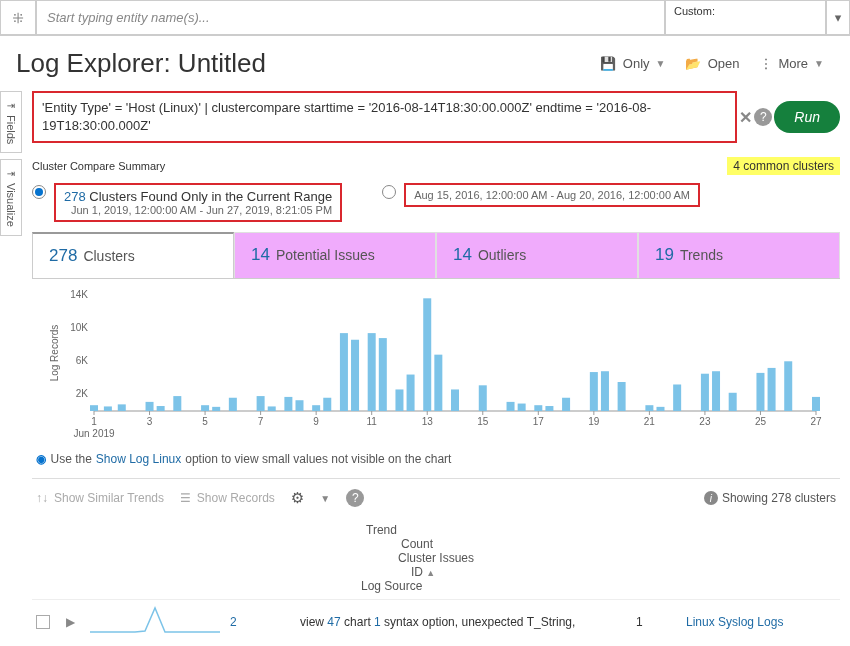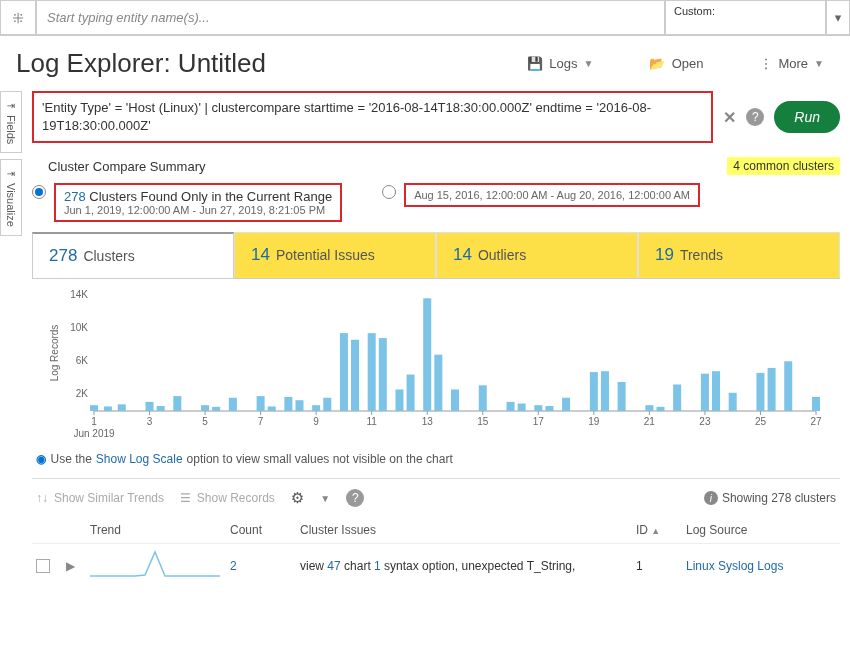--- a/index.html
+++ b/index.html
@@ -4,68 +4,68 @@
 <style>
 * { box-sizing: border-box; margin: 0; padding: 0; }
 body { font-family: "Segoe UI", Arial, sans-serif; font-size: 13px; color: #333; background: #fff; width: 850px; }
 .top-bar { display: flex; align-items: stretch; border-bottom: 1px solid #ccc; height: 36px; }
 .top-icon { width: 36px; border: 1px solid #ccc; display: flex; align-items: center; justify-content: center; font-size: 14px; color: #888; cursor: pointer; }
 .entity-input { flex: 1; border: 1px solid #ccc; padding: 0 10px; display: flex; align-items: center; color: #888; font-style: italic; }
 .time-range { width: 161px; border: 1px solid #ccc; padding: 4px 8px; font-size: 11px; cursor: pointer; }
 .time-range .label { color: #333; }
 .time-range .sub { color: #666; font-size: 10px; }
 .dd-arrow { width: 24px; border: 1px solid #ccc; display: flex; align-items: center; justify-content: center; color: #666; cursor: pointer; }
-.title-row { display: flex; align-items: center; padding: 12px 16px 8px 16px; gap: 36px; }
+.title-row { display: flex; align-items: center; padding: 12px 16px 8px 16px; }
 .title-row h1 { font-weight: 300; font-size: 26px; color: #333; flex: 1; }
 .toolbar-btn { display: flex; align-items: center; gap: 6px; padding: 4px 10px; color: #555; cursor: pointer; font-size: 13px; }
 .toolbar-btn .caret { font-size: 10px; color: #888; }
 .content { display: flex; }
 .side-tabs { width: 22px; display: flex; flex-direction: column; gap: 6px; padding-top: 4px; }
 .side-tab { border: 1px solid #ccc; writing-mode: vertical-rl; text-orientation: mixed; padding: 8px 2px; font-size: 11px; color: #555; cursor: pointer; display:flex; align-items:center; gap:4px;}
 .side-tab .pin { writing-mode: horizontal-tb; font-size:10px;}
 .main { flex: 1; padding: 0 10px; }
-.query-row { display: flex; align-items: center; gap: 10px; padding: 4px 0 10px 0; }
+.query-row { display: flex; align-items: center; gap: 2px; padding: 4px 0 10px 0; }
 .query-box { flex: 1; border: 2px solid #d9272e; padding: 6px 8px; font-size: 13px; line-height: 1.4; }
 .x-icon { color: #888; font-size: 16px; cursor: pointer; font-weight:bold;}
 .help-icon { width: 18px; height: 18px; border-radius: 50%; background: #999; color: #fff; display: flex; align-items: center; justify-content: center; font-size: 12px; cursor: pointer; }
 .run-btn { background: #15803d; color: #fff; border: none; border-radius: 18px; padding: 8px 20px; font-size: 14px; cursor: pointer; font-style: italic; }
 .summary-header { display: flex; align-items: center; padding: 4px 0; }
-.summary-header h2 { font-weight: 400; font-size: 13px; color: #333; flex: 1; margin-left: 16px; }
+.summary-header h2 { font-weight: 400; font-size: 11px; color: #333; flex: 1; }
 .common-badge { background: #ffff66; padding: 2px 6px; font-size: 12px; }
 .ranges { display: flex; gap: 40px; padding: 4px 0 10px 0; }
 .range { display: flex; align-items: flex-start; gap: 8px; }
 .radio { width: 14px; height: 14px; border: 1px solid #888; border-radius: 50%; margin-top: 2px; display:flex; align-items:center; justify-content:center; cursor:pointer;}
 .radio.sel::after { content:''; width:8px; height:8px; background:#0572ce; border-radius:50%; }
-.range-box { border: 2px solid #d9272e; padding: 4px 8px; }
+.range-box { border: 2px solid #d9272e; padding: 4px 8px; text-align: right; }
 .range-box .main-line { font-size: 13px; }
 .range-box .sub-line { font-size: 11px; color: #666; }
 .count-link { color: #1f6ba5; }
 .tabs { display: flex; border-bottom: 1px solid #ccc; }
 .tab { flex: 1; padding: 12px 16px; border: 1px solid #ccc; border-bottom: none; cursor: pointer; display:flex; align-items:baseline; gap:6px;}
 .tab .num { color: #1f6ba5; font-size: 17px; }
 .tab .lbl { color: #555; font-size: 14px; }
 .tab.active { border-top: 2px solid #999; background: #fff; }
-.tab.inactive { background: #fde047; border-color:#e0e0e0;}
+.tab.inactive { background: #f0abfc; border-color:#e0e0e0;}
 .chart-wrap { padding: 10px 6px 4px 6px; }
 .chart-svg { width: 100%; height: 150px; }
 .y-label { font-size: 10px; fill: #666; }
 .x-label { font-size: 10px; fill: #666; text-anchor: middle;}
 .bar { fill: #7cc3e8; }
 .axis { stroke: #999; stroke-width: 1; }
 .ylabel-rot { font-size:10px; fill:#666;}
 .hint { font-size: 12px; color: #555; padding: 6px 0 12px 4px; display:flex; align-items:center; gap:4px;}
 .hint .link { color: #1f6ba5; }
 .hint .chk { color:#0572ce; font-weight:bold;}
 .action-row { display: flex; align-items: center; gap: 16px; border-top: 1px solid #ddd; padding: 10px 4px; }
 .action-btn { display: flex; align-items: center; gap: 6px; color: #aaa; font-size: 12px; cursor: pointer; }
 .gear { color: #555; font-size: 15px; cursor:pointer;}
 .spacer { flex: 1; }
 .showing { color: #555; font-size: 12px; display:flex; align-items:center; gap:4px;}
 .info-ico { width:14px;height:14px;border-radius:50%;background:#888;color:#fff;display:inline-flex;align-items:center;justify-content:center;font-size:10px;font-style:italic;}
-.tbl-head { display: flex; align-items: center; padding: 6px 4px; font-size: 12px; color: #555; border-bottom:1px solid #eee;}
+.tbl-head { display: flex; align-items: center; padding: 6px 4px; font-size: 12px; color: #555; border-bottom:1px solid #eee;flex-direction:column;}
 .col-chk { width: 30px; }
 .col-play { width: 24px; }
 .col-trend { width: 140px; }
 .col-count { width: 70px; }
 .col-sample { flex: 1; }
 .col-id { width: 50px; }
 .col-src { width: 150px; }
 .tbl-row { display: flex; align-items: center; padding: 6px 4px; font-size: 12px; }
 .chkbox { width: 14px; height: 14px; border: 1px solid #aaa; cursor:pointer;}
 .play { color: #888; cursor:pointer;}
@@ -84,21 +84,21 @@
   <div class="time-range">
     <div class="label">Custom:</div>
   </div>
   <div class="dd-arrow">▾</div>
 </div>
 
 <div class="title-row">
   <h1>Log Explorer: Untitled</h1>
   <div class="toolbar-btn">
     <span>💾</span>
-    <span>Logs</span>
+    <span>Only</span>
     <span class="caret">▼</span>
   </div>
   <div class="toolbar-btn">
     <span>📂</span>
     <span>Open</span>
   </div>
   <div class="toolbar-btn">
     <span>⋮</span>
     <span>More</span>
     <span class="caret">▼</span>
@@ -246,21 +246,21 @@
           <text class="x-label" x="714.4615384615385" y="136">25</text>
           <line class="axis" x1="770" y1="122" x2="770" y2="126"></line>
           <text class="x-label" x="770" y="136">27</text>
           <text class="x-label" x="48" y="148" text-anchor="start">Jun 2019</text>
         </svg>
     </div>
 
     <div class="hint">
       <span class="chk">◉</span>
       <span>Use the </span>
-        <span class="link">Show Log Scale</span>
+        <span class="link">Show Log Linux</span>
         <span> option to view small values not visible on the chart</span>
     </div>
 
     <div class="action-row">
       <div class="action-btn">
           <span>↑↓</span>
           <span>Show Similar Trends</span>
         </div>
       <div class="action-btn">
           <span>☰</span>

